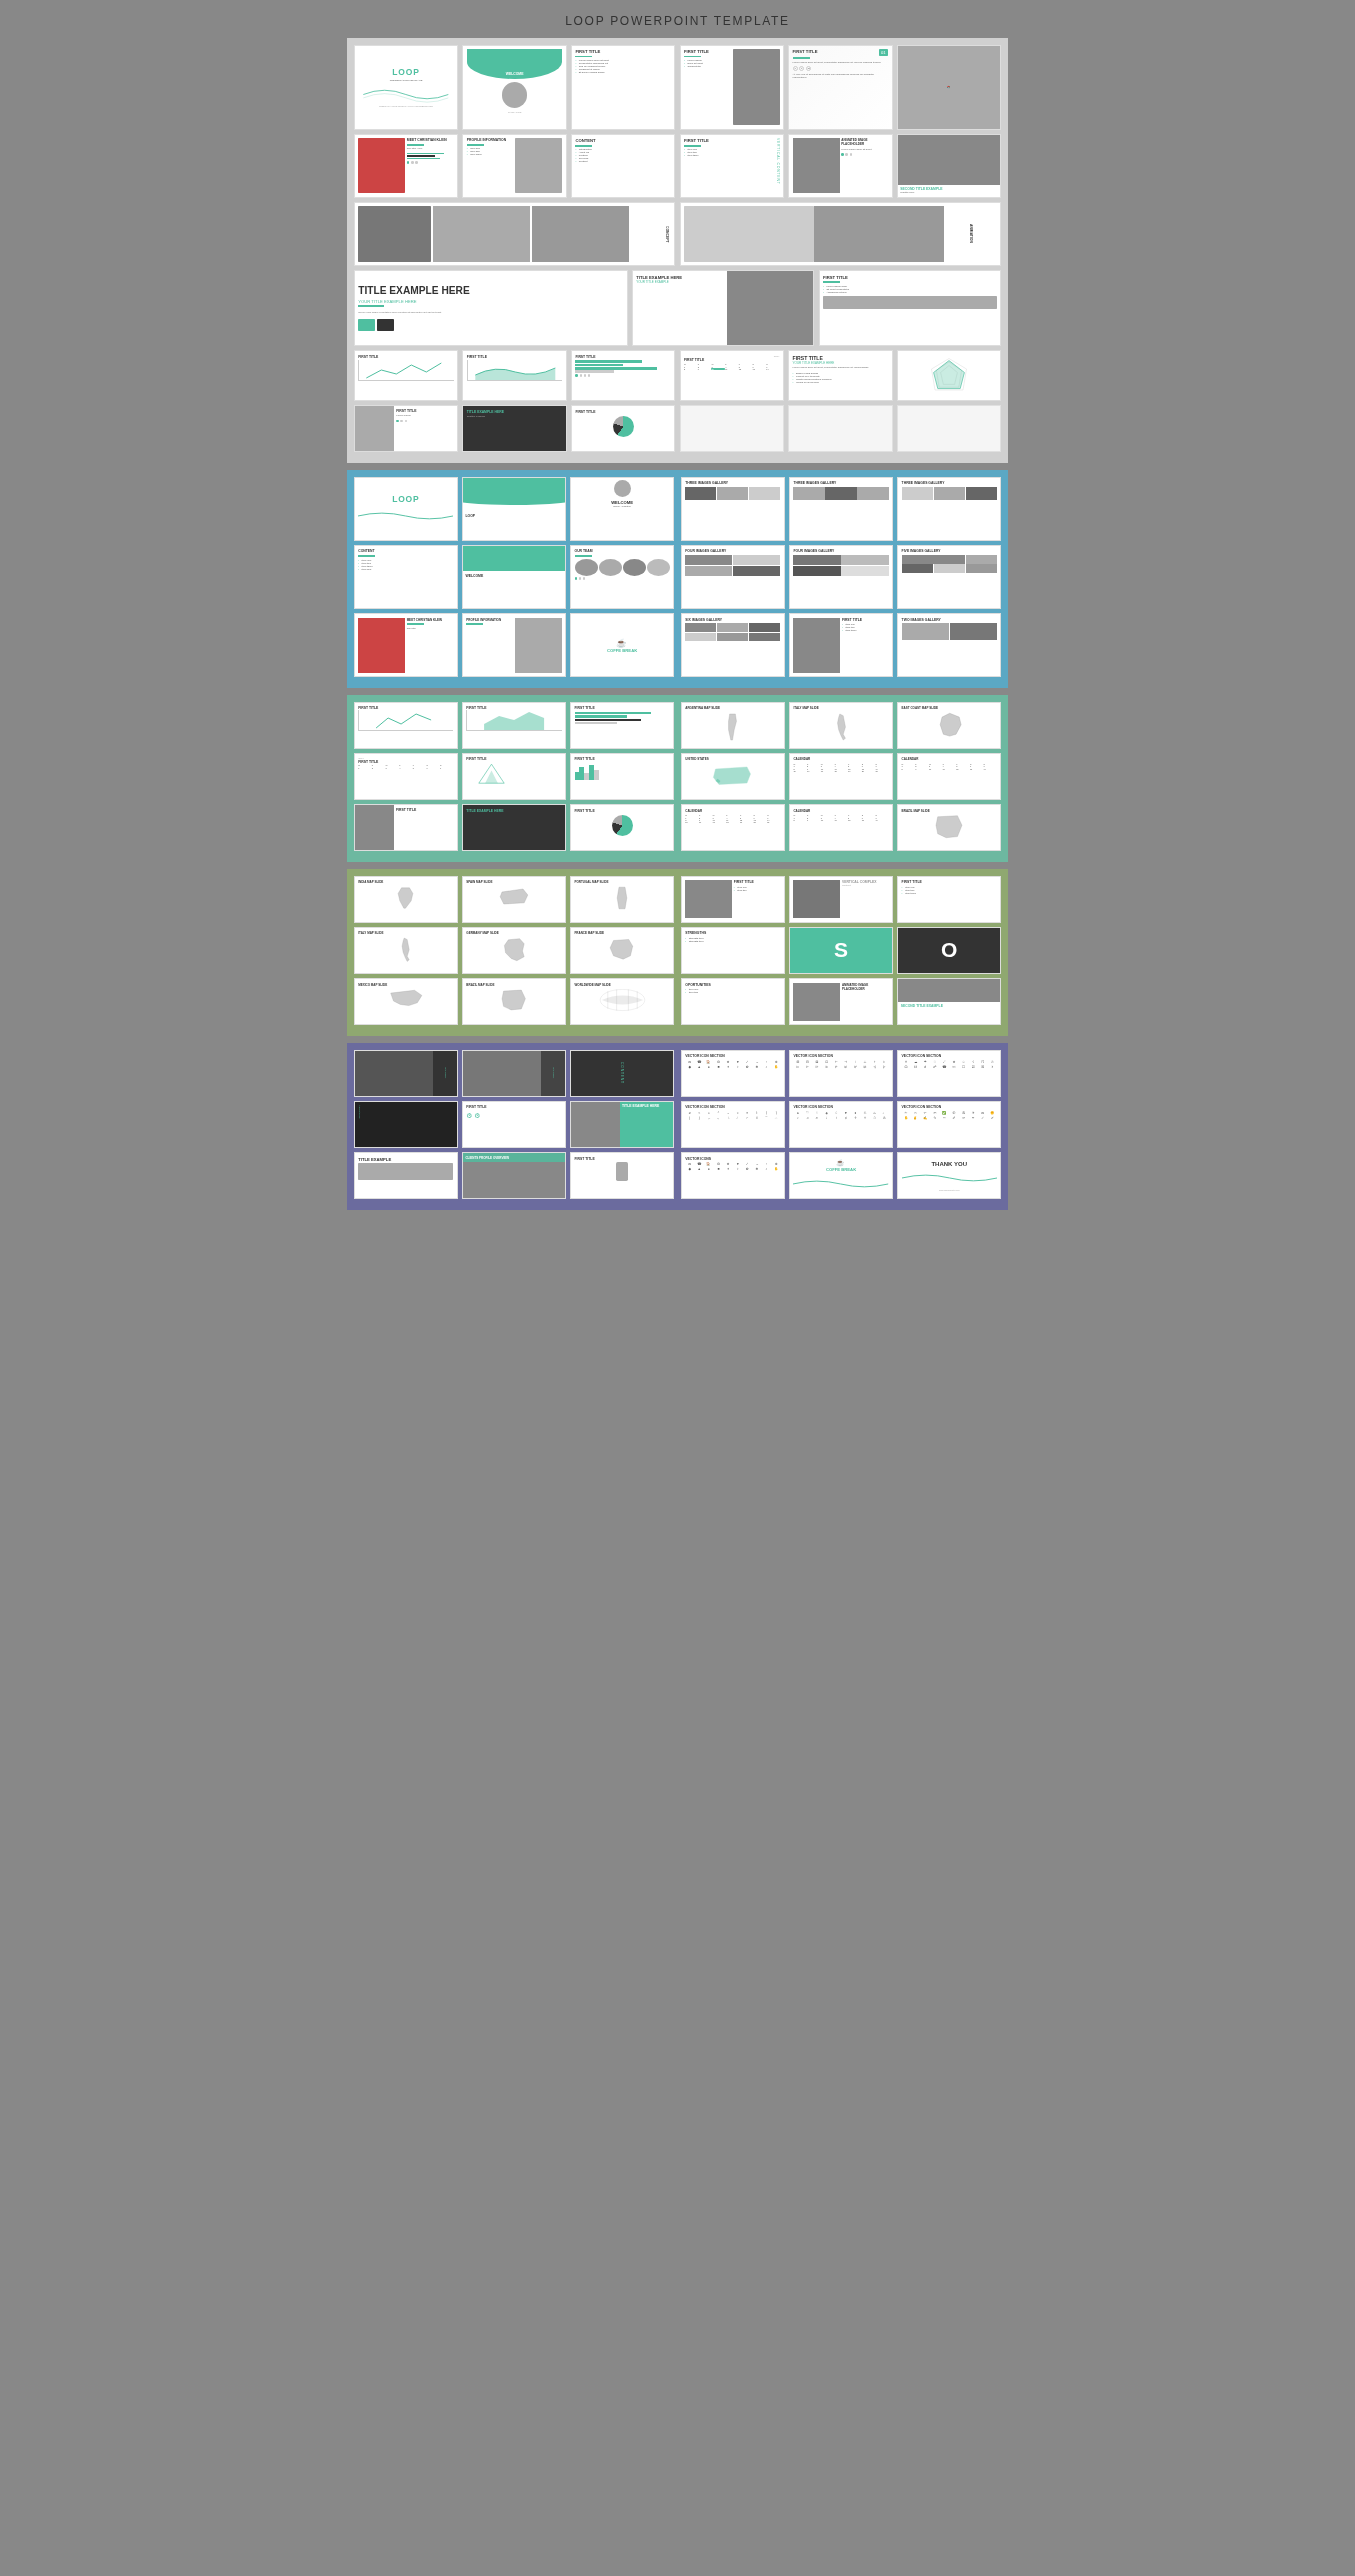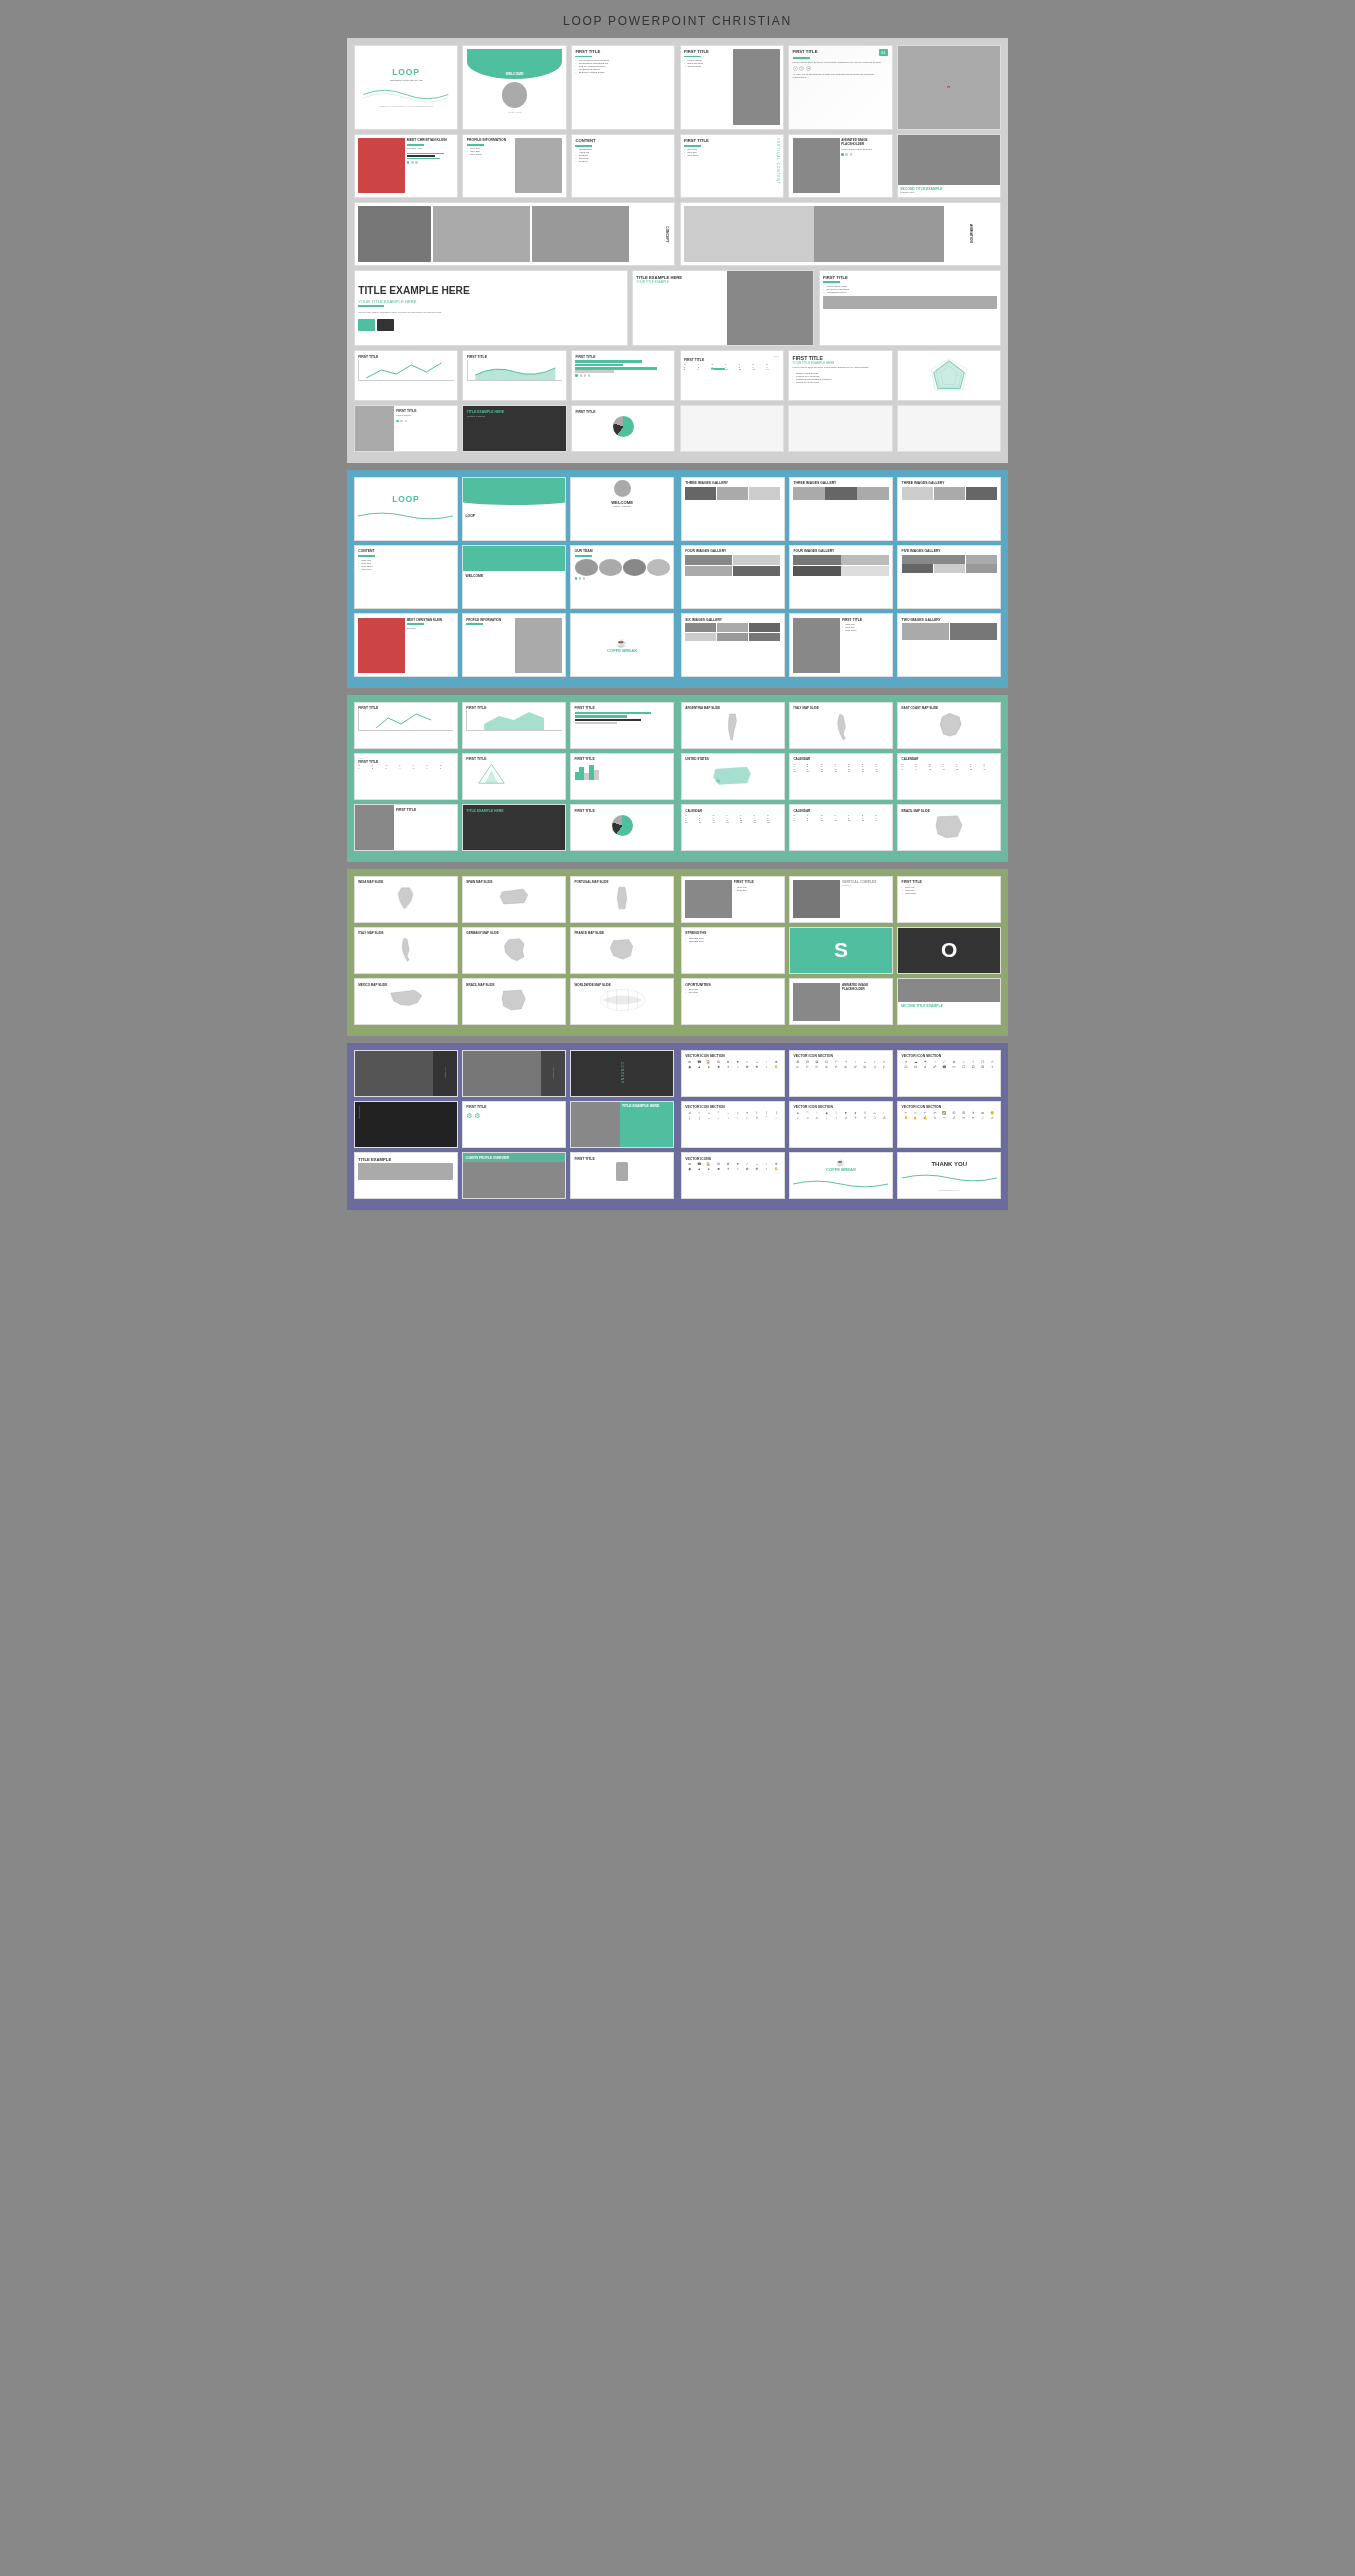--- a/index.html
+++ b/index.html
@@ -174,21 +174,21 @@
       border-left: 0.8px solid #ccc;
       height: 21px;
       position: relative;
     }
 
     .loop-o { color: #4fbfa0; }
   </style>
 </head>
 <body>
 
-<h1 class="page-title">LOOP POWERPOINT CHRISTIAN</h1>
+<h1 class="page-title">LOOP POWERPOINT TEMPLATE</h1>
 
 <div class="section section-white">
 
   <div class="grid-6 section-row">
 
     <div class="slide slide-tall">
       <div class="slide-inner flex flex-col" style="align-items:center; justify-content:center; height:100%;">
         <div class="slide-logo">L<span class="loop-o">OO</span>P</div>
         <div style="font-size:2.5px; color:#666; text-align:center; margin-top:2.5px;">PRESENTATION TEMPLATE</div>
         <div class="slide-wave" style="margin-top:3.4px;">

